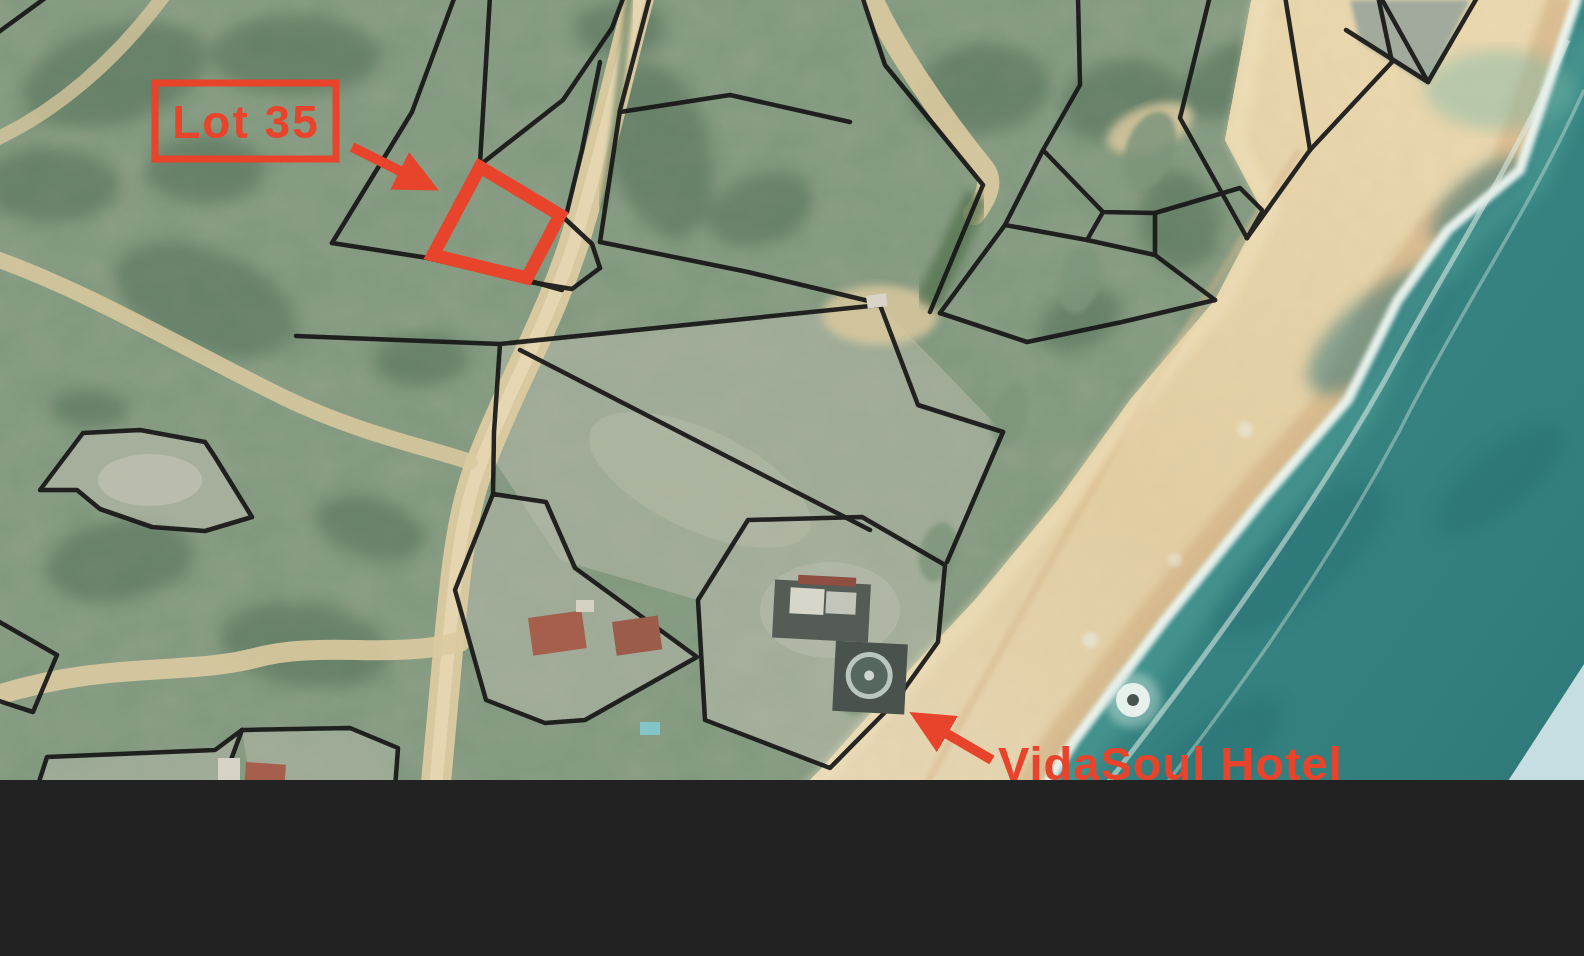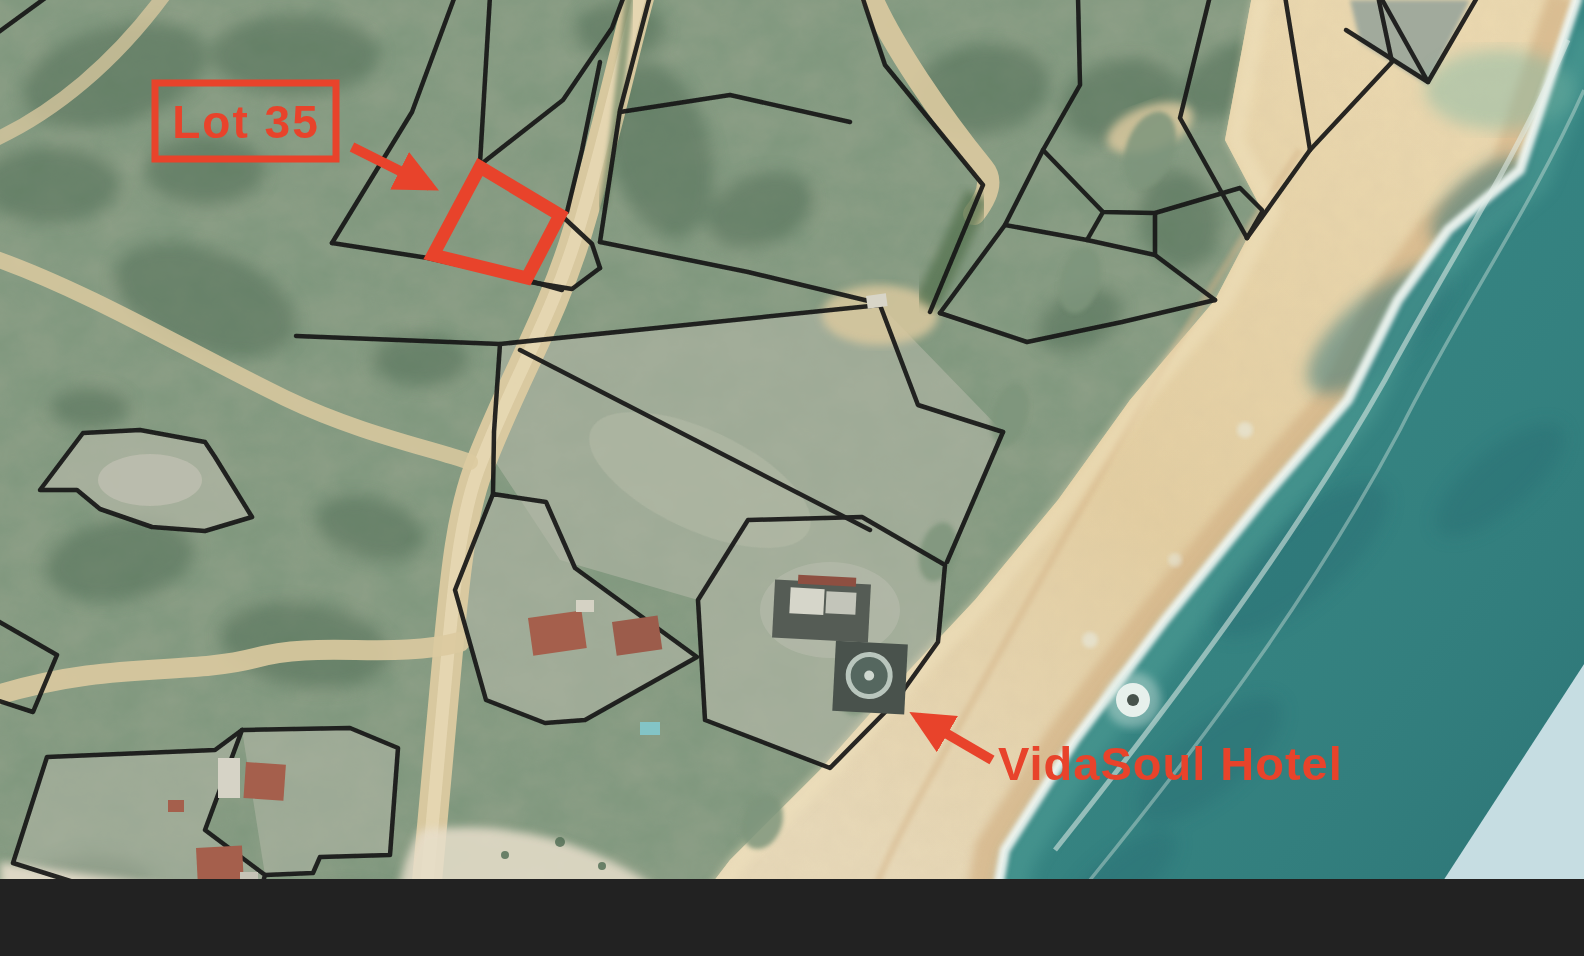--- a/index.html
+++ b/index.html
@@ -1,16 +1,16 @@
 <!DOCTYPE html>
 <html><head>
 <meta charset="utf-8">
 <style>
   html,body{margin:0;padding:0;background:#222;}
-  #stage{position:relative;width:1584px;height:879px;overflow:hidden;background:#8fa088;
+  #stage{position:relative;width:1584px;height:780px;overflow:hidden;background:#8fa088;
          font-family:"Liberation Sans", sans-serif;}
   #stage svg{display:block;width:1584px;height:956px;}
   text{font-family:"Liberation Sans","DejaVu Sans",sans-serif;}
 </style>
 </head>
 <body>
 
 <div id="stage">
 <svg viewBox="0 0 1584 956" xmlns="http://www.w3.org/2000/svg">
   <defs>

